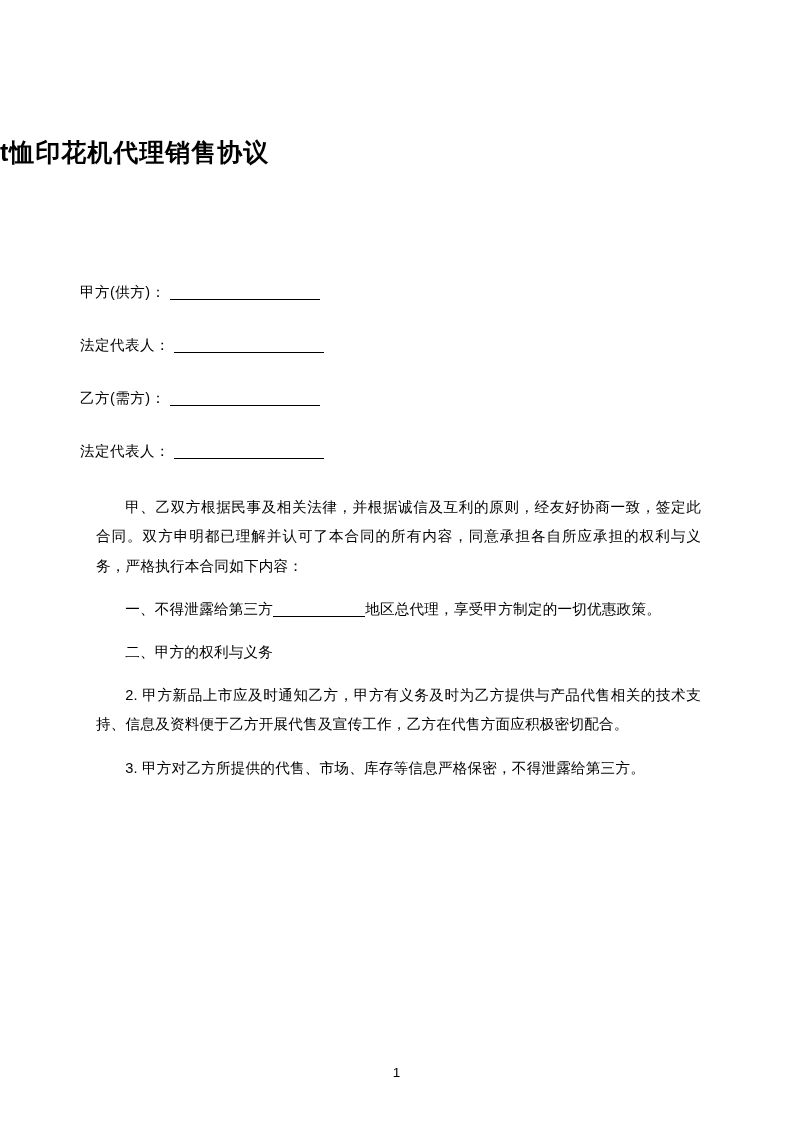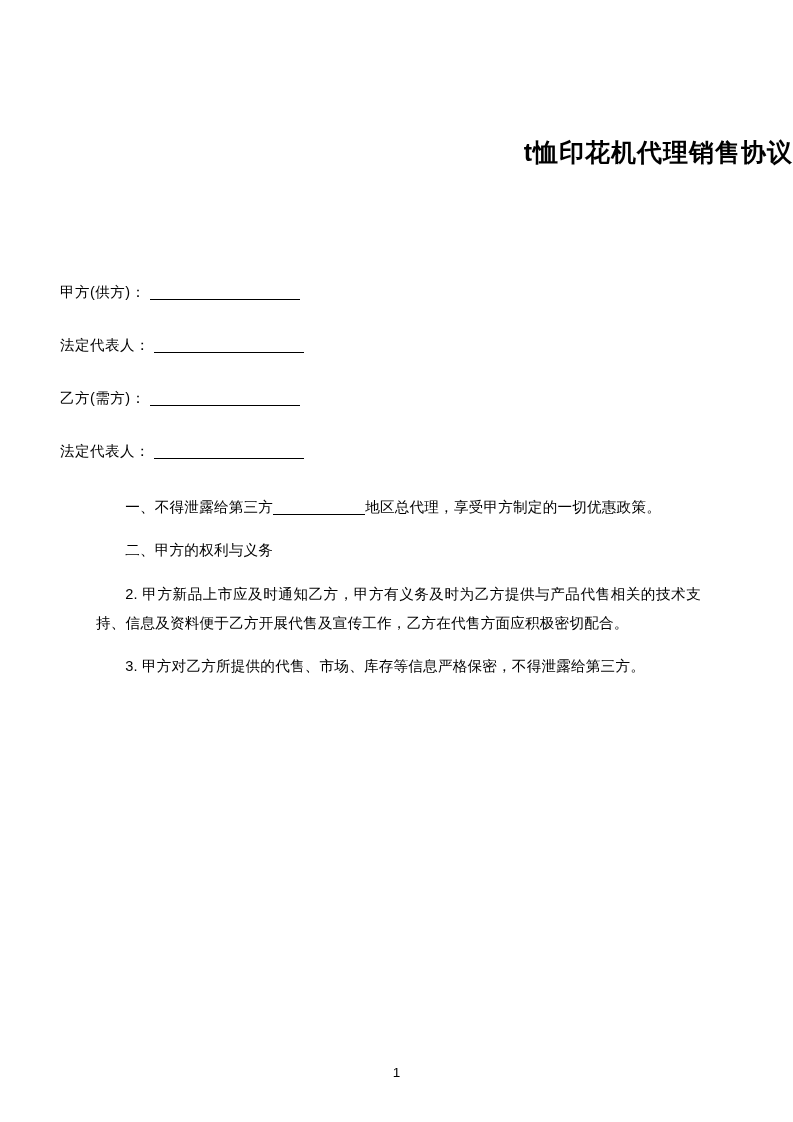--- a/index.html
+++ b/index.html
@@ -14,32 +14,31 @@
   .page {
     position: relative;
     width: 793px;
     height: 1122px;
     margin: 0 auto;
     background: #ffffff;
     box-sizing: border-box;
     overflow: hidden;
   }
   .doc-title {
-    text-align: right;
+    text-align: left;
     font-size: 25px;
     font-weight: bold;
     letter-spacing: 1px;
     margin: 0;
     padding-top: 136px;
     line-height: 1.3;
-    padding-left: 7px;
   }
   .party-block {
     margin-top: 112px;
-    padding-left: 60px;
+    padding-left: 80px;
   }
   .party-line {
     font-size: 14.5px;
     line-height: 1.6;
     margin-bottom: 30px;
     letter-spacing: 0.5px;
     white-space: nowrap;
   }
   .party-line .blank {
     display: inline-block;
@@ -97,20 +96,21 @@
     <div class="party-line">
       <span>乙方(需方)：</span><span class="blank"></span>
     </div>
     <div class="party-line">
       <span>法定代表人：</span><span class="blank"></span>
     </div>
   </div>
 
   <div class="body-block">
 
+    <p class="para indent">甲、乙双方根据民事及相关法律，并根据诚信及互利的原则，经友好协商一致，签定此合同。双方申明都已理解并认可了本合同的所有内容，同意承担各自所应承担的权利与义务，严格执行本合同如下内容：</p>
 
     <p class="para indent">
       <span>一、不得泄露给第三方</span><span class="u u-lg"></span><span>地区总代理，享受甲方制定的一切优惠政策。</span>
     </p>
 
     <p class="para indent">二、甲方的权利与义务</p>
 
 
     <p class="para indent">2. 甲方新品上市应及时通知乙方，甲方有义务及时为乙方提供与产品代售相关的技术支持、信息及资料便于乙方开展代售及宣传工作，乙方在代售方面应积极密切配合。</p>
 

